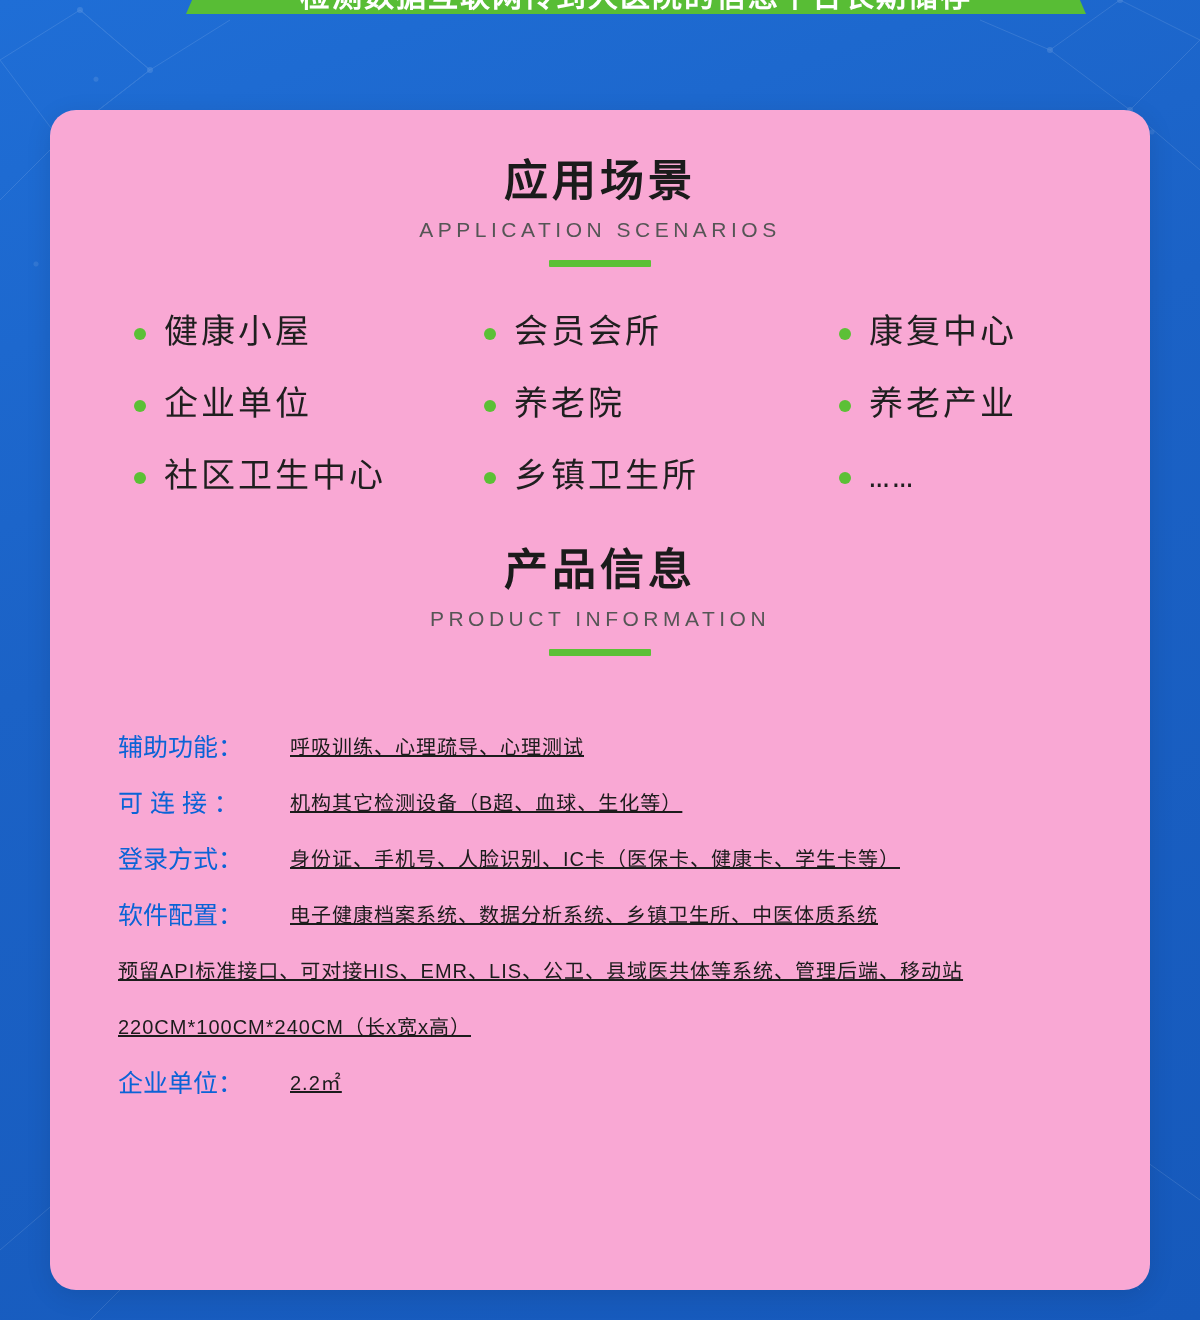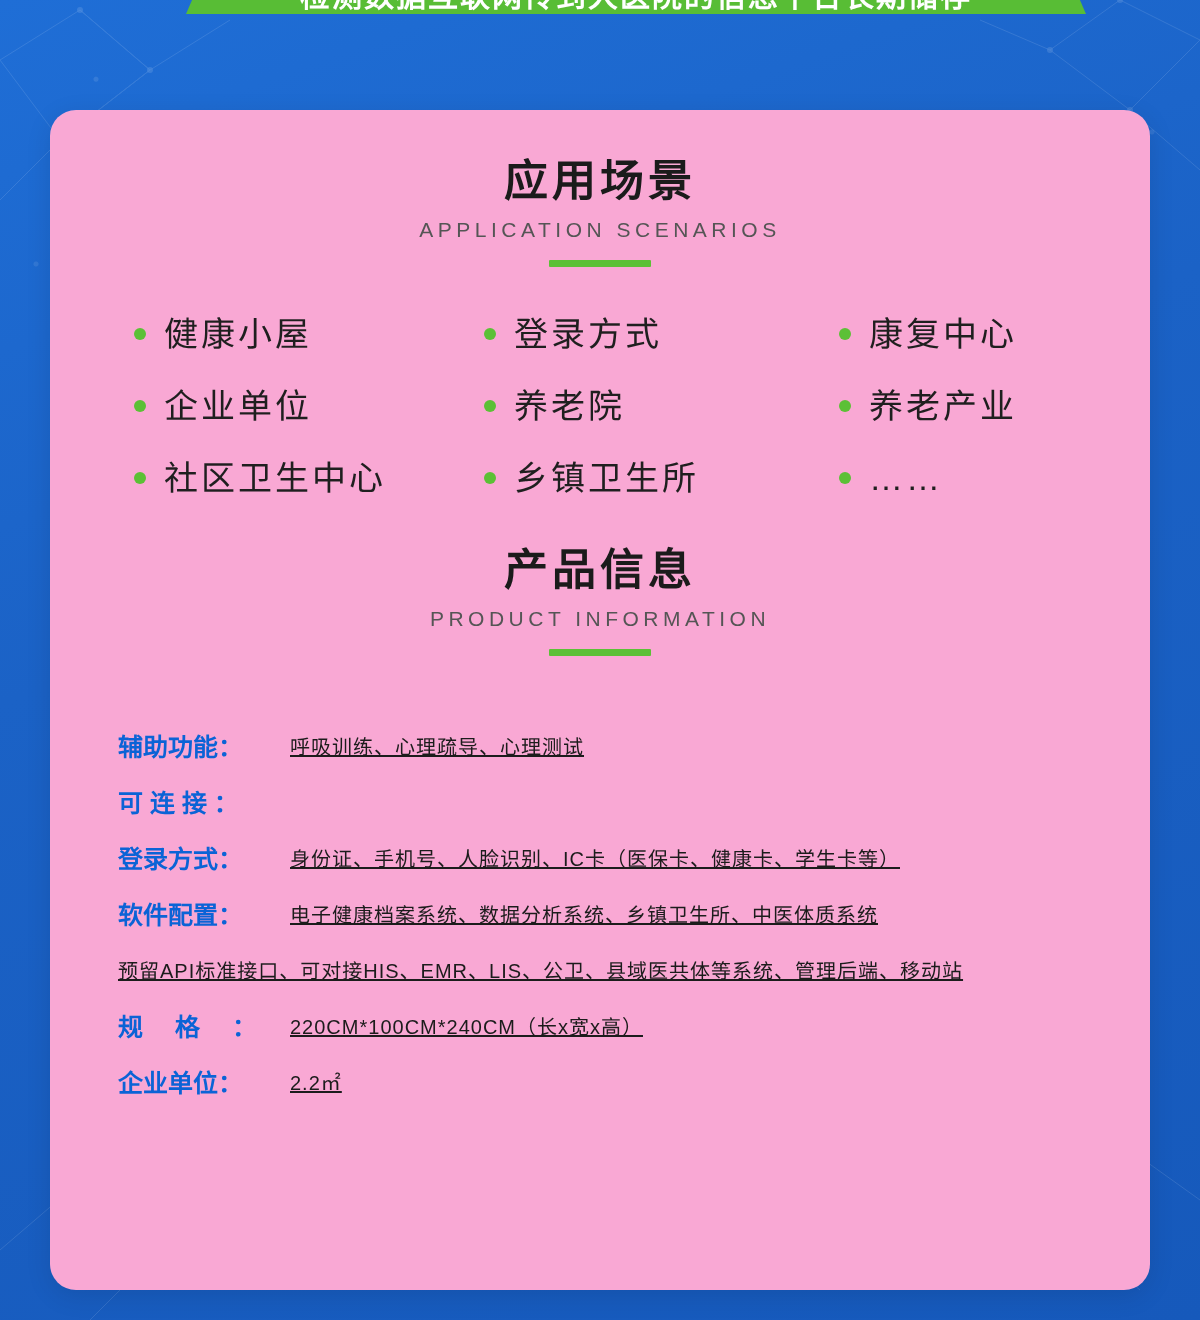--- a/index.html
+++ b/index.html
@@ -105,20 +105,21 @@
     grid-template-columns: 350px 355px auto;
     row-gap: 26px;
   }
   .scen-item {
     display: flex;
     align-items: center;
     font-size: 34px;
     color: #1f1f1f;
     letter-spacing: 3px;
     line-height: 46px;
+    font-family: Liberation Mono, monospace;
   }
   .dot {
     width: 12px;
     height: 12px;
     border-radius: 50%;
     background: #5cc036;
     margin-right: 18px;
     flex: none;
   }
 
@@ -130,21 +131,21 @@
     margin-top: 68px;
     padding: 0 40px 0 68px;
   }
   .info-row {
     display: flex;
     align-items: flex-start;
     margin-bottom: 10px;
   }
   .info-label {
     color: #0b63d6;
-    font-weight: bold;
+    font-weight: normal;
     font-size: 25px;
     line-height: 46px;
     width: 172px;
     flex: none;
     white-space: pre;
     letter-spacing: 0px;
   }
   .info-value {
     color: #1c1c1c;
     font-size: 20px;
@@ -196,21 +197,21 @@
     <div class="sec-rule"></div>
   </div>
 
   <div class="scenarios">
     <div class="scen-item">
       <span class="dot"></span>
       <span>健康小屋</span>
     </div>
     <div class="scen-item">
       <span class="dot"></span>
-      <span>登录方式</span>
+      <span>会员会所</span>
     </div>
     <div class="scen-item">
       <span class="dot"></span>
       <span>康复中心</span>
     </div>
     <div class="scen-item">
       <span class="dot"></span>
       <span>企业单位</span>
     </div>
     <div class="scen-item">
@@ -241,34 +242,34 @@
     <div class="sec-rule"></div>
   </div>
 
   <div class="info-table">
     <div class="info-row">
       <div class="info-label">辅助功能：</div>
       <div class="info-value">呼吸训练、心理疏导、心理测试</div>
     </div>
     <div class="info-row">
       <div class="info-label">可 连 接 ：</div>
+      <div class="info-value">机构其它检测设备（B超、血球、生化等）</div>
     </div>
     <div class="info-row">
       <div class="info-label">登录方式：</div>
       <div class="info-value">身份证、手机号、人脸识别、IC卡（医保卡、健康卡、学生卡等）</div>
     </div>
     <div class="info-row">
       <div class="info-label">软件配置：</div>
       <div class="info-value">电子健康档案系统、数据分析系统、乡镇卫生所、中医体质系统</div>
     </div>
     <div class="info-row">
       <div class="info-value">预留API标准接口、可对接HIS、EMR、LIS、公卫、县域医共体等系统、管理后端、移动站</div>
     </div>
     <div class="info-row">
-      <div class="info-label">规　 格　 ：</div>
       <div class="info-value">220CM*100CM*240CM（长x宽x高）</div>
     </div>
     <div class="info-row">
       <div class="info-label">企业单位：</div>
       <div class="info-value">2.2㎡</div>
     </div>
   </div>
 
 </div>
 

